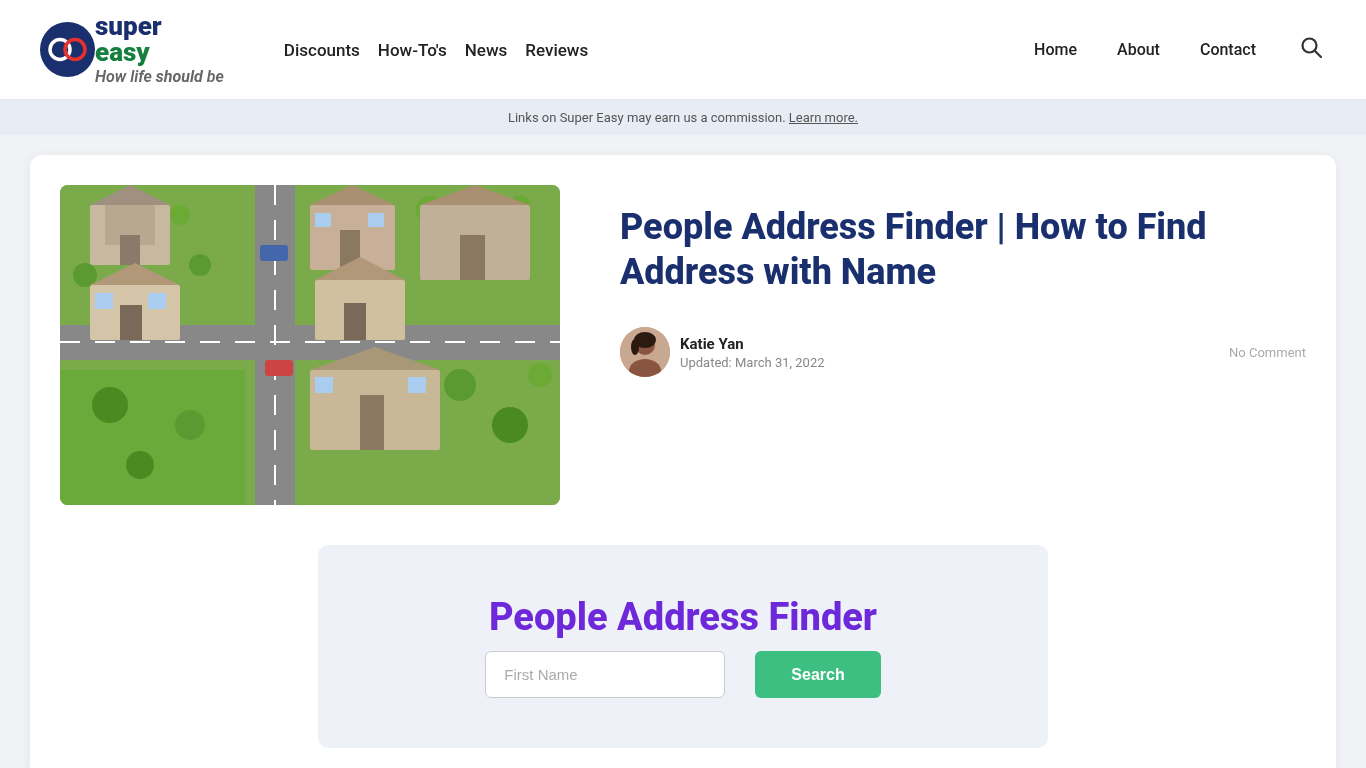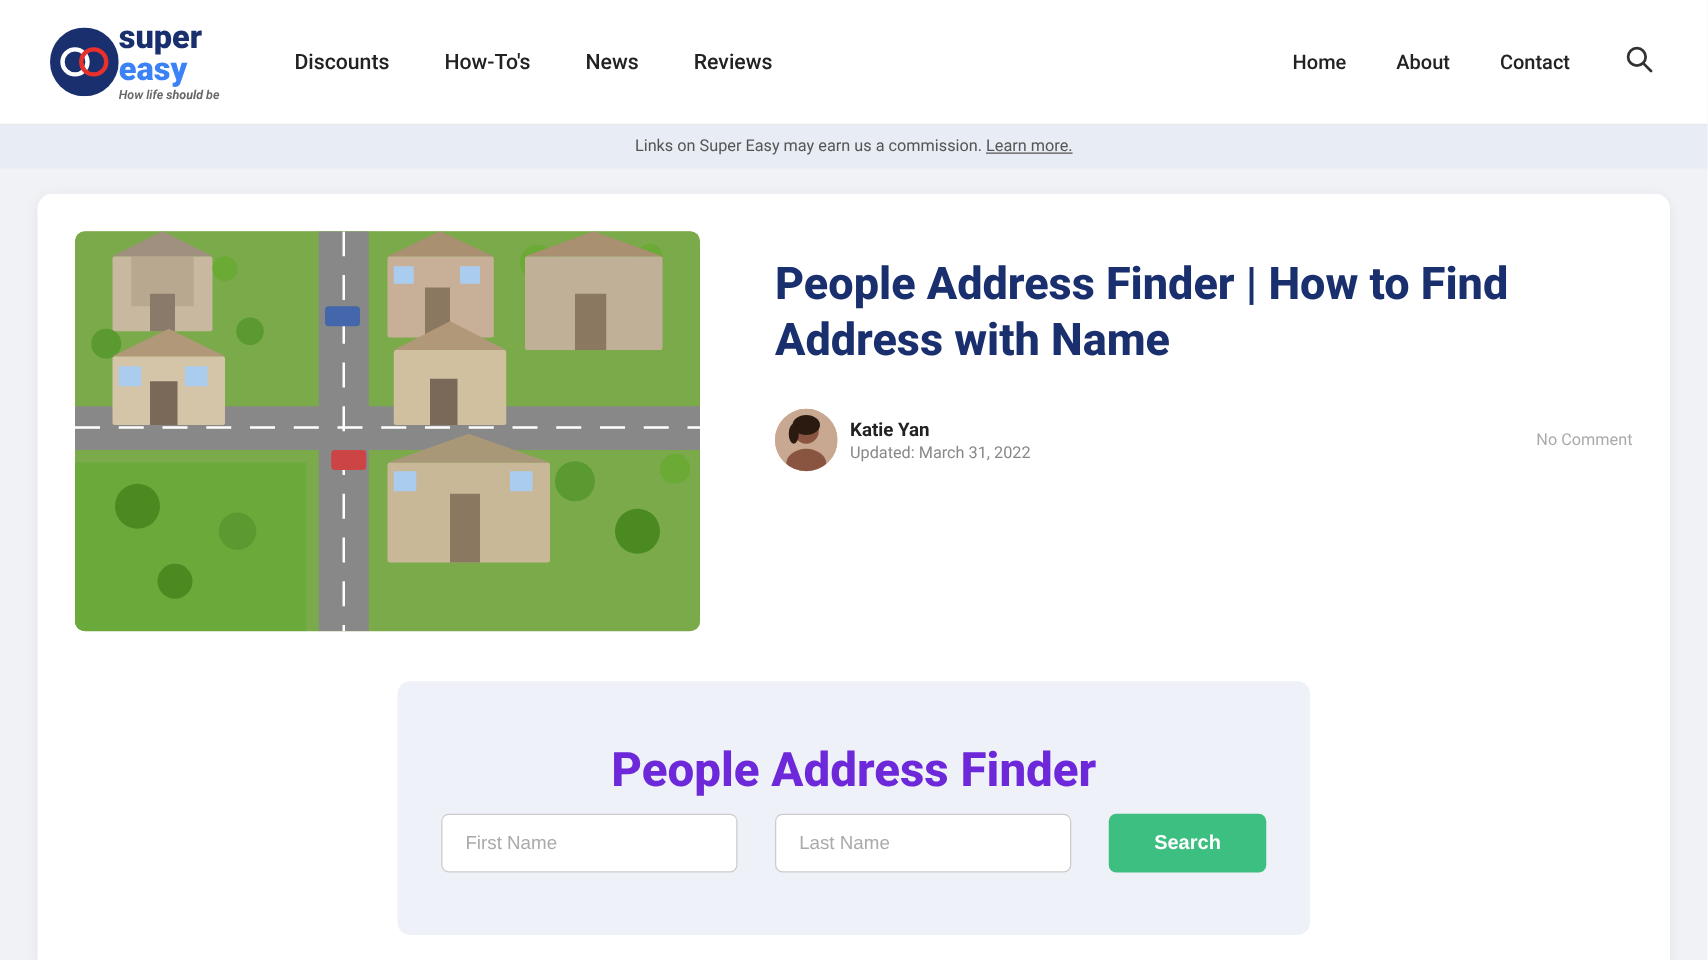--- a/index.html
+++ b/index.html
@@ -30,32 +30,32 @@
       display: flex;
       flex-direction: column;
       justify-content: space-between;
     }
     .logo-title {
       font-size: 26px;
       font-weight: 900;
       line-height: 1;
     }
     .logo-super { color: #1a2f6e; }
-    .logo-easy { color: #3b82f6; }
+    .logo-easy { color: #15803d; }
     .logo-tagline {
-      font-size: 10px;
+      font-size: 16px;
       color: #666;
       margin-top: 2px;
     }
     .logo-tagline span { font-style: italic; font-weight: 600; }
 
     .main-nav {
       display: flex;
       align-items: center;
-      gap: 44px;
+      gap: 18px;
       flex: 1;
     }
     .main-nav a {
       text-decoration: none;
       color: #222;
       font-size: 17px;
       font-weight: 500;
     }
 
     .right-nav {
@@ -352,19 +352,18 @@
           </div>
           <div class="no-comment">No Comment</div>
         </div>
       </div>
     </div>
 
     <div class="finder-widget">
       <h2 class="finder-title">People Address Finder</h2>
       <div class="finder-form">
         <input type="text" placeholder="First Name" style="">
-        <input type="text" placeholder="Last Name" style="">
         <button class="search-btn">Search</button>
       </div>
     </div>
 
   </div>
 </main>
 
 </body></html>

